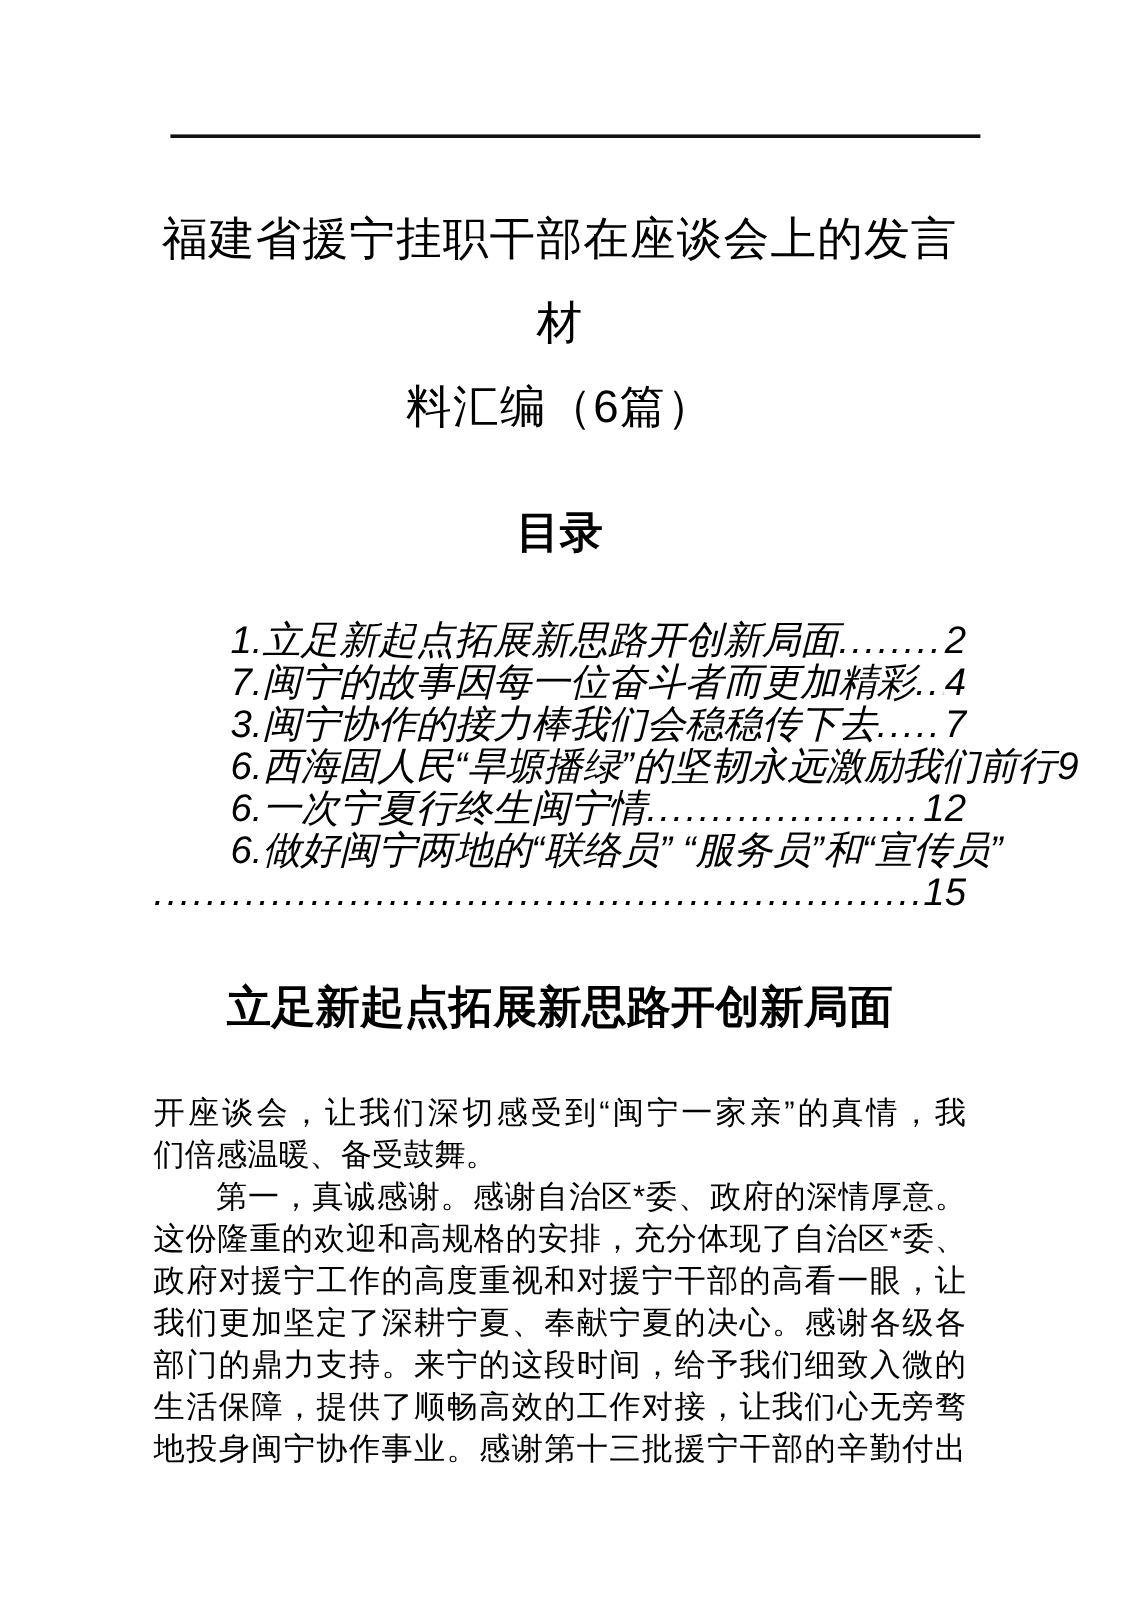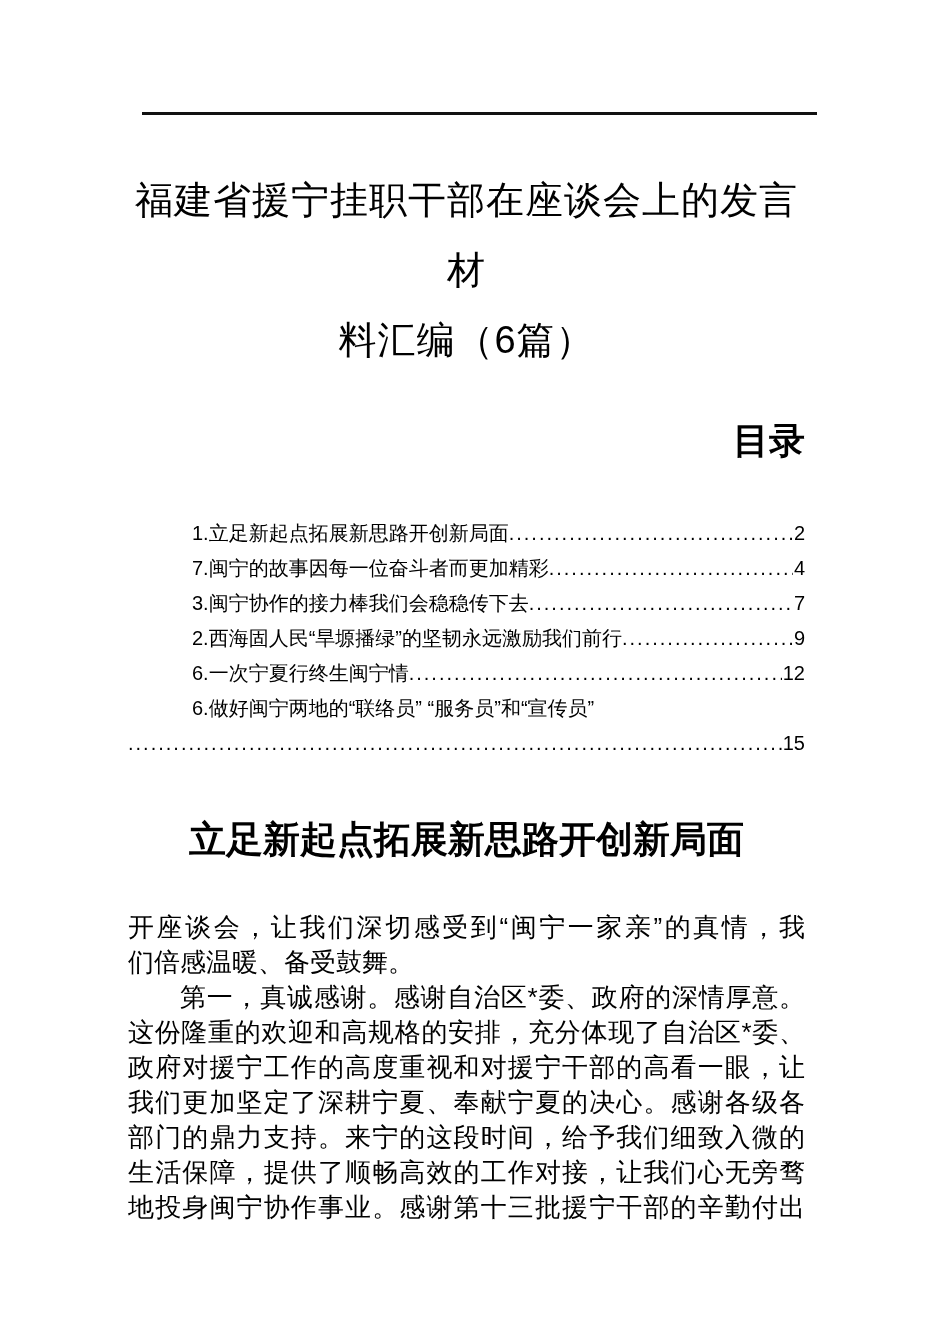--- a/index.html
+++ b/index.html
@@ -28,30 +28,30 @@
     font-weight: normal;
     text-align: center;
     letter-spacing: 1px;
   }
   .title-line { display: block; }
   .toc-heading {
     margin: 46px 0 0 0;
     font-size: 36px;
     line-height: 46px;
     font-weight: bold;
-    text-align: right;
-    font-family: Liberation Mono, monospace;
+    text-align: center;
   }
   .toc-list { margin-top: 49px; }
   .toc-row {
     display: flex;
     align-items: flex-end;
     padding-left: 64px;
-    font-size: 20px;
+    font-size: 32px;
     line-height: 35px;
+    font-style: italic;
   }
   .toc-row.continuation { padding-left: 0; }
   .toc-text { flex: 0 0 auto; white-space: nowrap; }
   .dots {
     flex: 1 1 0;
     min-width: 0;
     overflow: hidden;
     white-space: nowrap;
     letter-spacing: 2px;
   }
@@ -97,21 +97,21 @@
         <span class="toc-text">7.闽宁的故事因每一位奋斗者而更加精彩</span>
         <span class="dots">................................................................................................................................................................</span>
         <span class="toc-page">4</span>
       </div>
       <div class="toc-row">
         <span class="toc-text">3.闽宁协作的接力棒我们会稳稳传下去</span>
         <span class="dots">................................................................................................................................................................</span>
         <span class="toc-page">7</span>
       </div>
       <div class="toc-row">
-        <span class="toc-text">2.西海固人民“旱塬播绿”的坚韧永远激励我们前行</span>
+        <span class="toc-text">6.西海固人民“旱塬播绿”的坚韧永远激励我们前行</span>
         <span class="dots">................................................................................................................................................................</span>
         <span class="toc-page">9</span>
       </div>
       <div class="toc-row">
         <span class="toc-text">6.一次宁夏行终生闽宁情</span>
         <span class="dots">................................................................................................................................................................</span>
         <span class="toc-page">12</span>
       </div>
       <div class="toc-row">
         <span class="toc-text">6.做好闽宁两地的“联络员” “服务员”和“宣传员”</span>

